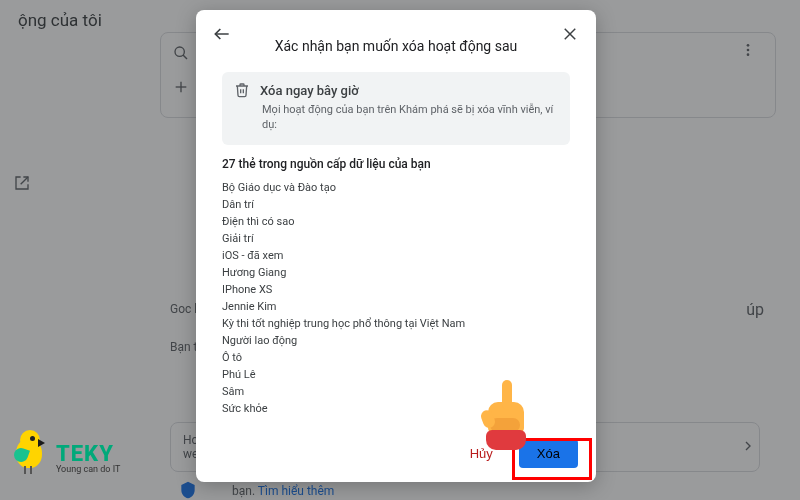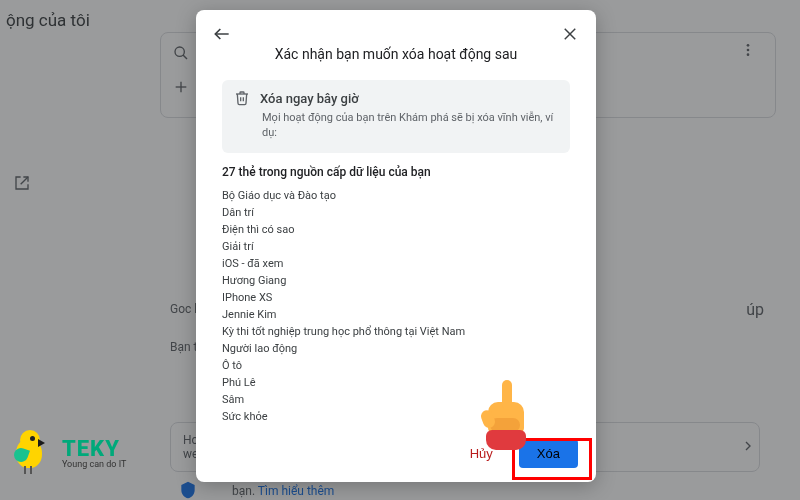--- a/index.html
+++ b/index.html
@@ -7,21 +7,21 @@
     font-family: Roboto, Arial, sans-serif;
     background: #fff;
     width: 800px;
     height: 500px;
     overflow: hidden;
     position: relative;
     color: #202124;
   }
   .bg {
     position: absolute; inset: 0;
-    padding: 12px 6px;
+    padding: 12px 18px;
     filter: blur(0px);
     border-radius: 22px;
   }
   .bg-title { font-size: 17px; color: #3c4043; margin-top: -2px; }
   .bg-sidebar-ext { position: absolute; left: 14px; top: 175px; width: 16px; height: 16px; }
   .bg-card {
     position: absolute;
     left: 160px; right: 24px; top: 32px;
     border: 1px solid #dadce0;
     border-radius: 8px;
@@ -54,21 +54,21 @@
     left:196px; top:10px;
     width:400px; height:472px;
     background:#fff;
     border-radius:8px;
     box-shadow: 0 4px 20px rgba(0,0,0,0.25);
     display:flex; flex-direction:column;
     overflow:hidden;
   }
   .dlg-header {
     position:relative;
-    padding: 22px 18px 10px 18px;
+    padding: 14px 18px 10px 18px;
   }
   .dlg-back {
     position:absolute; left:14px; top:12px;
     width:24px; height:24px; display:flex; align-items:center; justify-content:center;
     color:#3c4043; cursor:pointer;
   }
   .dlg-close {
     position:absolute; right:14px; top:12px;
     width:24px; height:24px; display:flex; align-items:center; justify-content:center;
     color:#3c4043; cursor:pointer;
@@ -136,21 +136,21 @@
   .hand .finger {
     position:absolute; width:10px; height:26px; background:#ffb547; border-radius:6px;
   }
   .hand .f1 { bottom:40px; left:22px; height:30px; }
   .hand .thumb { position:absolute; bottom:22px; left:2px; width:12px; height:18px; background:#ffb547; border-radius:6px; transform:rotate(-20deg); }
   .hand .shade { position:absolute; bottom:18px; left:10px; width:30px; height:14px; background:#f4a23a; border-radius:8px; }
 
   .logo {
     position:absolute;
     left:12px; bottom:26px;
-    display:flex; align-items:center; gap:12px;
+    display:flex; align-items:flex-end; gap:6px;
   }
   .logo-bird {
     width:38px; height:44px; position:relative;
   }
   .logo-bird .body { position:absolute; left:4px; top:8px; width:26px; height:30px; background:#ffd400; border-radius:50% 50% 45% 45%; }
   .logo-bird .head { position:absolute; left:8px; top:0px; width:20px; height:20px; background:#ffd400; border-radius:50%; }
   .logo-bird .eye { position:absolute; left:18px; top:6px; width:5px; height:5px; background:#222; border-radius:50%; }
   .logo-bird .beak { position:absolute; left:26px; top:9px; width:0; height:0; border-left:7px solid #1a1a1a; border-top:4px solid transparent; border-bottom:4px solid transparent; }
   .logo-bird .wing { position:absolute; left:2px; top:18px; width:14px; height:14px; background:#18c28f; border-radius:50% 0 50% 50%; transform:rotate(20deg); }
   .logo-bird .leg { position:absolute; left:12px; top:36px; width:2px; height:8px; background:#555; }

